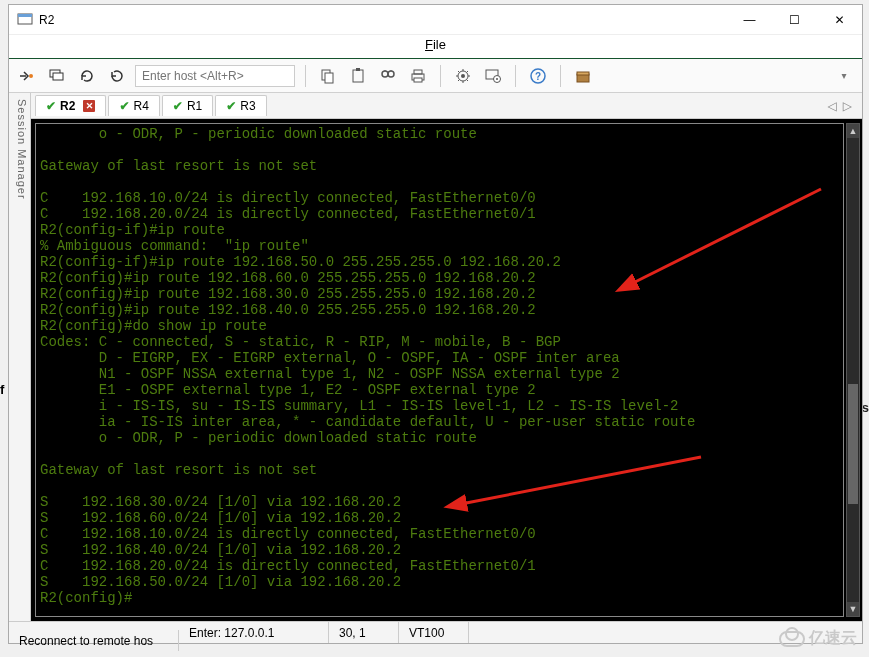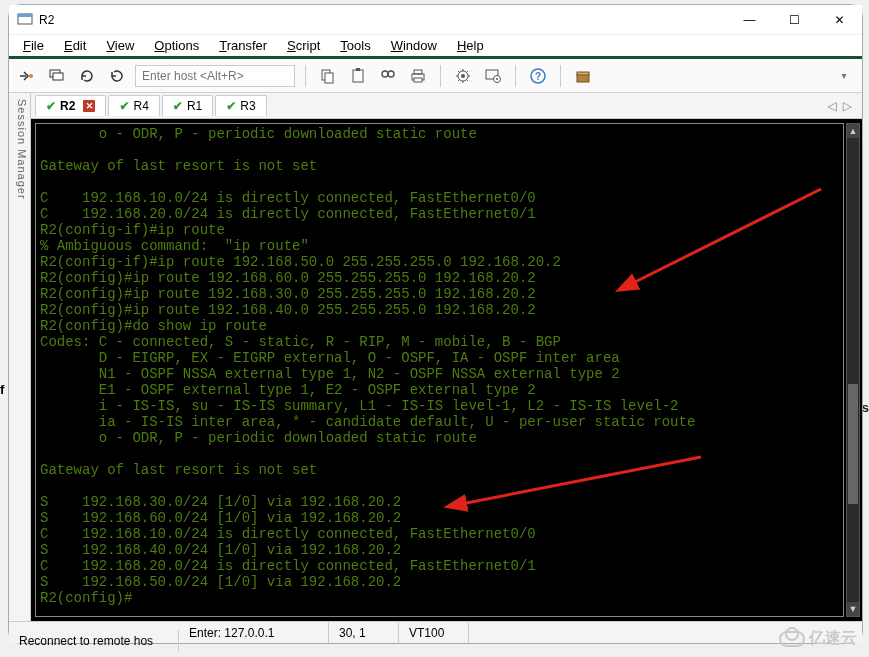--- a/index.html
+++ b/index.html
@@ -6,21 +6,21 @@
   body { font-family: "Segoe UI", Tahoma, sans-serif; font-size: 12px; background: #f0f0f0; width: 869px; height: 657px; overflow: hidden; position: relative; }
 
   .window { width: 855px; height: 640px; background: #fff; border: 1px solid #aaa; display: flex; flex-direction: column; position: relative; }
 
   .titlebar { height: 30px; display: flex; align-items: center; padding: 0 0 0 8px; background: #fff; border-bottom: 1px solid #eee; }
   .app-icon { width: 16px; height: 16px; margin-right: 6px; display: inline-flex; align-items: center; justify-content: center; }
   .title-text { flex: 1; font-size: 12px; color: #000; }
   .win-controls { display: flex; }
   .win-btn { width: 45px; height: 29px; display: flex; align-items: center; justify-content: center; font-family: sans-serif; color: #000; }
 
-  .menubar { height: 24px; display: flex; align-items: center; padding: 0 6px; gap: 4px; border-bottom: 3px solid #14532d; }
+  .menubar { height: 24px; display: flex; align-items: center; padding: 0 24px; gap: 4px; border-bottom: 1px solid #14532d; flex-direction: column; }
   .menu-item { padding: 2px 8px; font-size: 13px; }
   .menu-item .ul { text-decoration: underline; }
 
   .toolbar { height: 34px; display: flex; align-items: center; padding: 0 6px; gap: 6px; border-bottom: 1px solid #d0d0d0; background: #fafafa; }
   .tb-sep { width: 1px; height: 22px; background: #ccc; margin: 0 4px; }
   .tb-btn { width: 24px; height: 24px; display:flex; align-items:center; justify-content:center; color:#444; }
   .host-input { height: 22px; width: 160px; border: 1px solid #ccc; padding: 0 6px; font-size: 12px; color: #a16207; background: #fff; }
 
   .body-row { flex: 1; display: flex; min-height: 0; }
   .session-mgr { width: 22px; background: #f4f4f4; border-right: 1px solid #ccc; writing-mode: vertical-rl; text-orientation: mixed; font-size: 11px; color: #666; padding: 6px 2px; text-align: left; letter-spacing: 1px; }
@@ -55,21 +55,21 @@
   .ext-marker { position:absolute; font-weight:bold; color:#000; }
   .ext-f { left:0px; top:382px; font-size:13px; }
   .ext-s { right:0px; top:400px; font-size:13px; color:#222; }
 </style>
 </head>
 <body>
 
 <div class="ext-marker ext-f">f</div>
 <div class="ext-marker ext-s">s</div>
 
-<div class="window" style="margin:4px 0 0 8px;border-radius:13px;">
+<div class="window" style="margin:4px 0 0 8px;">
 
   <div class="titlebar">
     <span class="app-icon">
       <svg width="16" height="16" viewBox="0 0 16 16">
           <rect x="1" y="2" width="14" height="10" fill="#fff" stroke="#555"></rect>
           <rect x="1" y="2" width="14" height="3" fill="#6aa0d8"></rect>
         </svg>
     </span>
     <span class="title-text">R2</span>
     <div class="win-controls">

